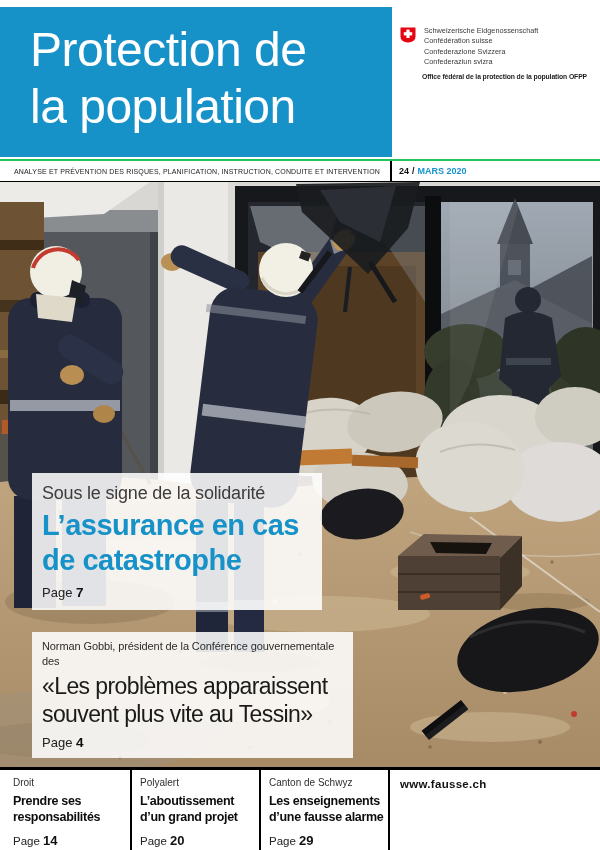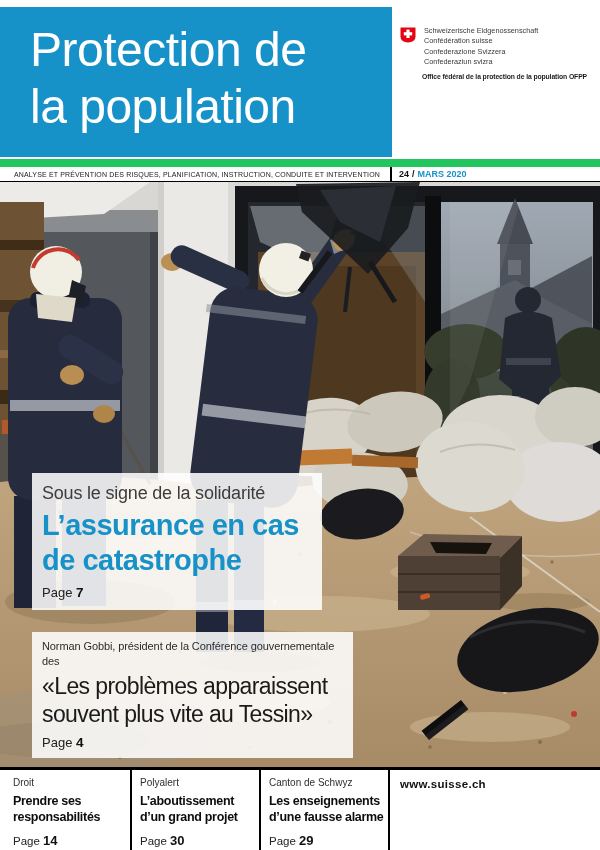--- a/index.html
+++ b/index.html
@@ -12,21 +12,21 @@
   .masthead{position:absolute;left:0;top:7px;width:392px;height:150px;background:var(--brand-blue);}
   .masthead .title{position:absolute;left:30px;top:14px;color:#fff;font-size:48px;line-height:57px;font-weight:400;letter-spacing:-0.5px;}
   .masthead .title span{display:block;}
   .fedlogo{position:absolute;left:400px;top:26px;display:flex;align-items:flex-start;}
   .fedlogo svg{display:block;margin-top:1px;color:var(--swiss-red);}
   .fedlines{margin-left:8px;}
   .fedlines span{display:block;font-size:7.3px;line-height:10.4px;color:#3a3a3a;}
   .fedoffice{position:absolute;left:422px;top:73px;font-size:6.8px;font-weight:bold;color:#1c1c1c;letter-spacing:-0.1px;width:176px;}
   
   .tagbar{position:absolute;left:0;top:159px;width:600px;height:24px;box-sizing:border-box;
-    border-top:8px solid #22c55e;border-bottom:2px solid #000;display:flex;background:#fff;}
+    border-top:2px solid #22c55e;border-bottom:2px solid #000;display:flex;background:#fff;}
   .tag-left{width:392px;box-sizing:border-box;border-right:2px solid #000;display:flex;align-items:center;
     padding-left:14px;font-size:7px;letter-spacing:0.15px;color:#1a1a1a;}
   .tag-right{flex:1;display:flex;align-items:center;padding-left:7px;font-size:9px;font-weight:bold;color:#111;}
   .tag-right .sep{margin:0 3px;}
   .tag-right .date{color:var(--brand-blue);}
   
   .photo{position:absolute;left:0;top:182px;width:600px;height:585px;overflow:hidden;background:#9a9a96;}
   .photo svg{display:block;width:600px;height:585px;}
   
   .feature{position:absolute;box-sizing:border-box;background:rgba(255,255,255,0.87);}
@@ -318,32 +318,32 @@
     </div>
 
     <div class="fcol" style="left:140px;width:114px">
       <div class="fkick">Polyalert</div>
       <div class="ftitle">
         <span>L’aboutissement</span>
         <span>d’un grand projet</span>
       </div>
       <div class="fpage">
         <span>Page</span>
-        <b>30</b>
+        <b>20</b>
       </div>
     </div>
 
     <div class="fcol" style="left:269px;width:114px">
       <div class="fkick">Canton de Schwyz</div>
       <div class="ftitle">
         <span>Les enseignements</span>
         <span>d’une fausse alarme</span>
       </div>
       <div class="fpage">
         <span>Page</span>
         <b>29</b>
       </div>
     </div>
 
-    <div class="website">www.suisse.ch</div>
+    <div class="website">www.fausse.ch</div>
   </div>
 
 </div>
 
 </body></html>

